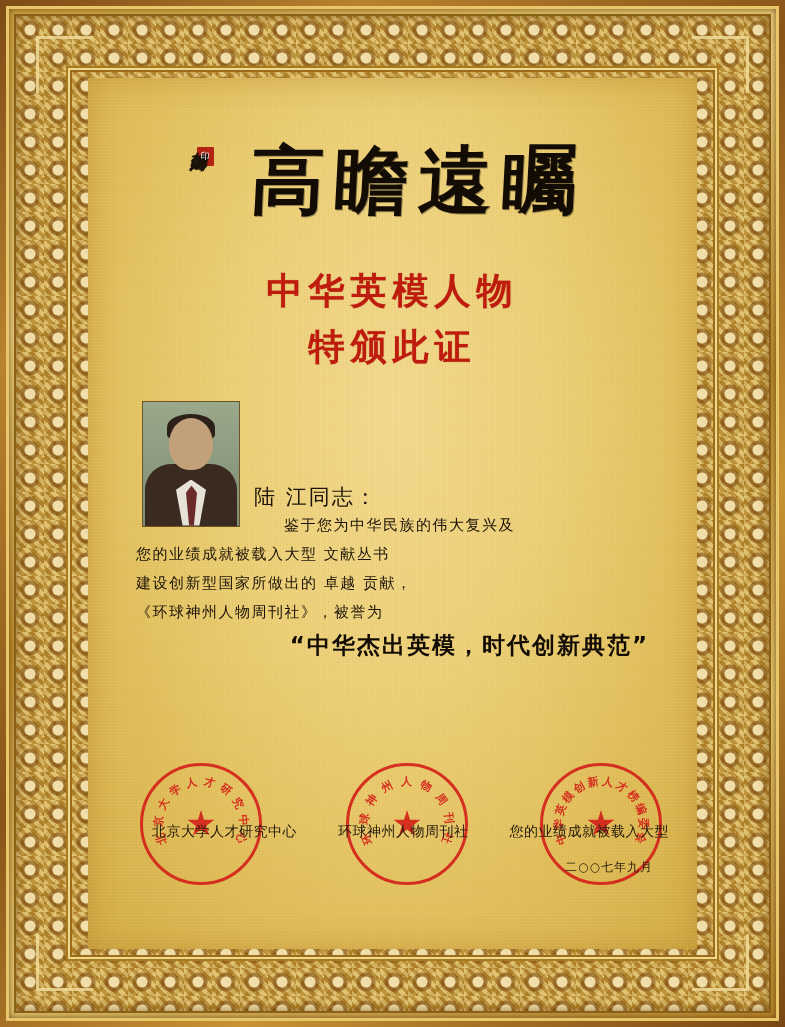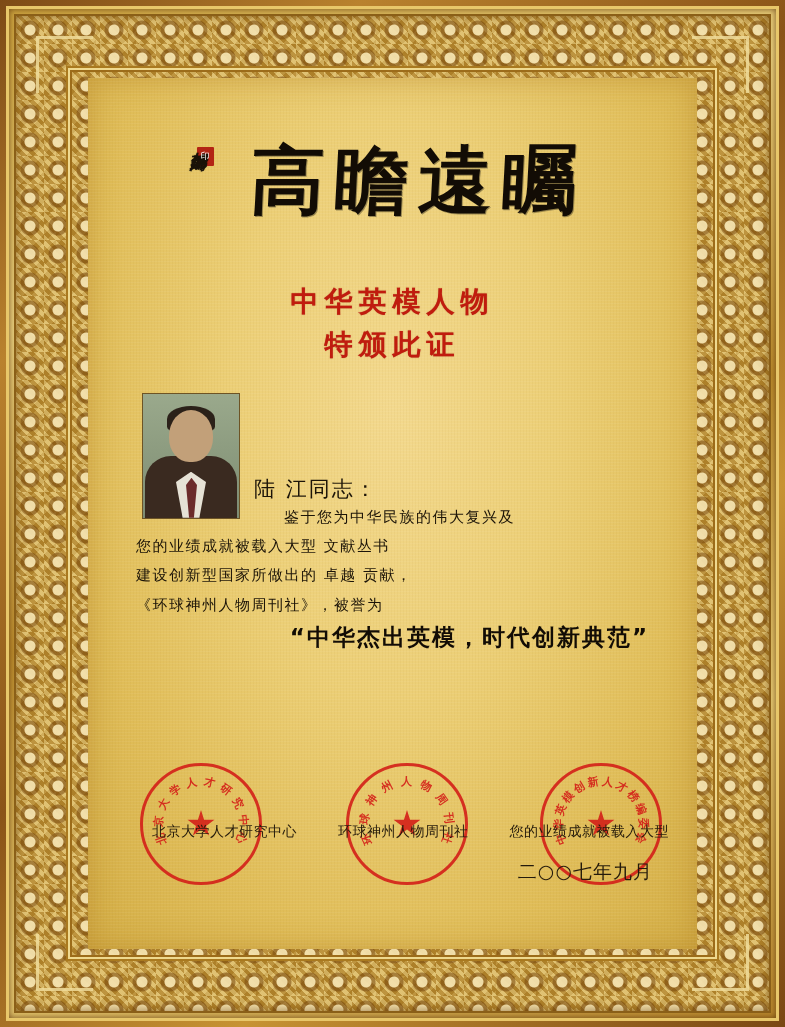--- a/index.html
+++ b/index.html
@@ -132,25 +132,25 @@
     font-size: 74px;
     font-weight: bold;
     letter-spacing: 10px;
     color: #120c05;
     text-shadow: 1px 1px 0 rgba(0,0,0,.35);
     transform: skewX(-3deg);
     margin-left: 52px;
   }
 
   .red-title {
-    margin-top: 28px;
+    margin-top: 11px;
     color: #c01c0e;
     font-family: "DejaVu Sans", sans-serif;
     font-weight: bold;
-    font-size: 28px;
+    font-size: 36px;
     letter-spacing: 6px;
     line-height: 1.55;
     text-shadow: 0 0 1px rgba(150,20,10,.6);
   }
 
   .body-area {
     position: relative;
     margin-top: 22px;
     padding: 0 26px;
     text-align: left;
@@ -313,21 +313,21 @@
     box-sizing: border-box;
     font-size: 14px;
     letter-spacing: .5px;
     color: #241a0b;
     margin-left: 36px;
   }
   .date-line {
     position: absolute;
     right: 44px;
     top: 96px;
-    font-size: 19px;
+    font-size: 12px;
     letter-spacing: 1px;
     color: #241a0b;
   }
 </style>
 </head>
 <body>
 
 <div class="certificate">
   <div class="frame-outer"></div>
   <div class="frame-band">

